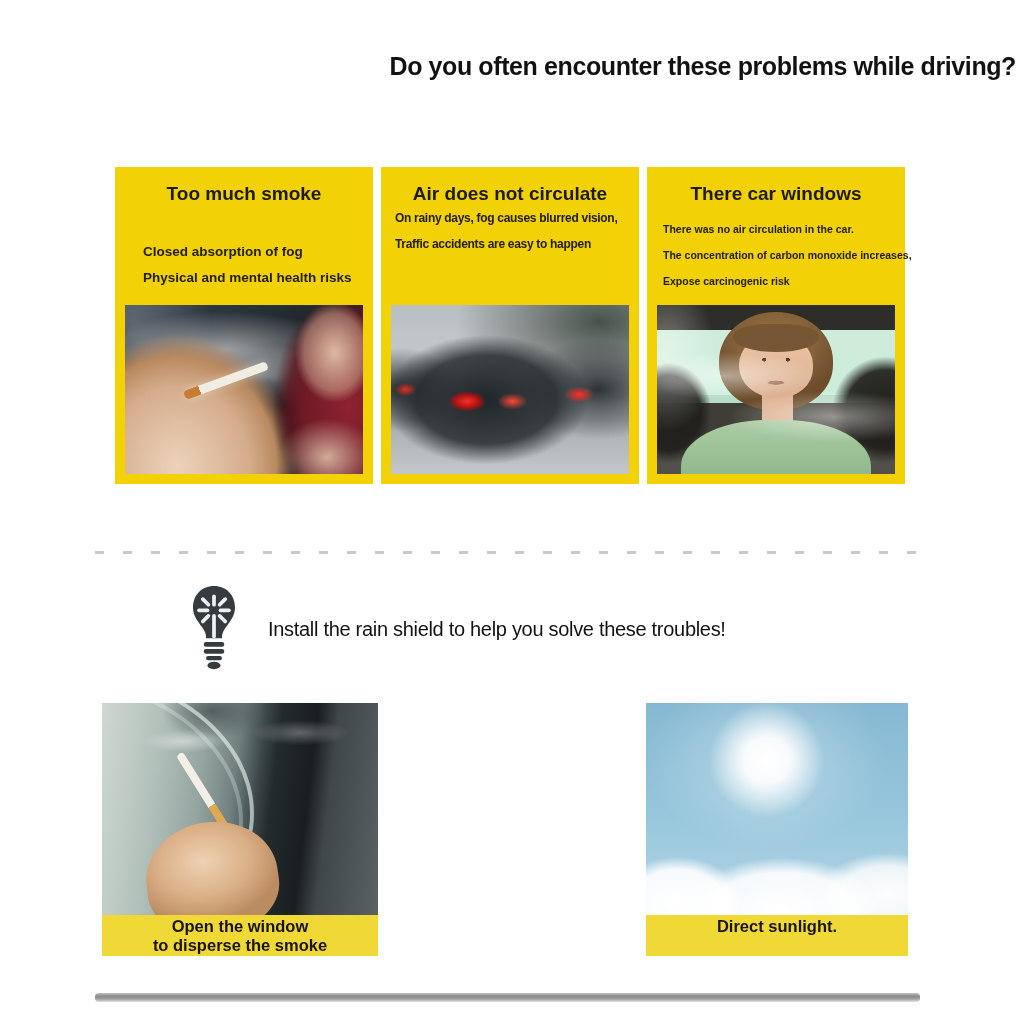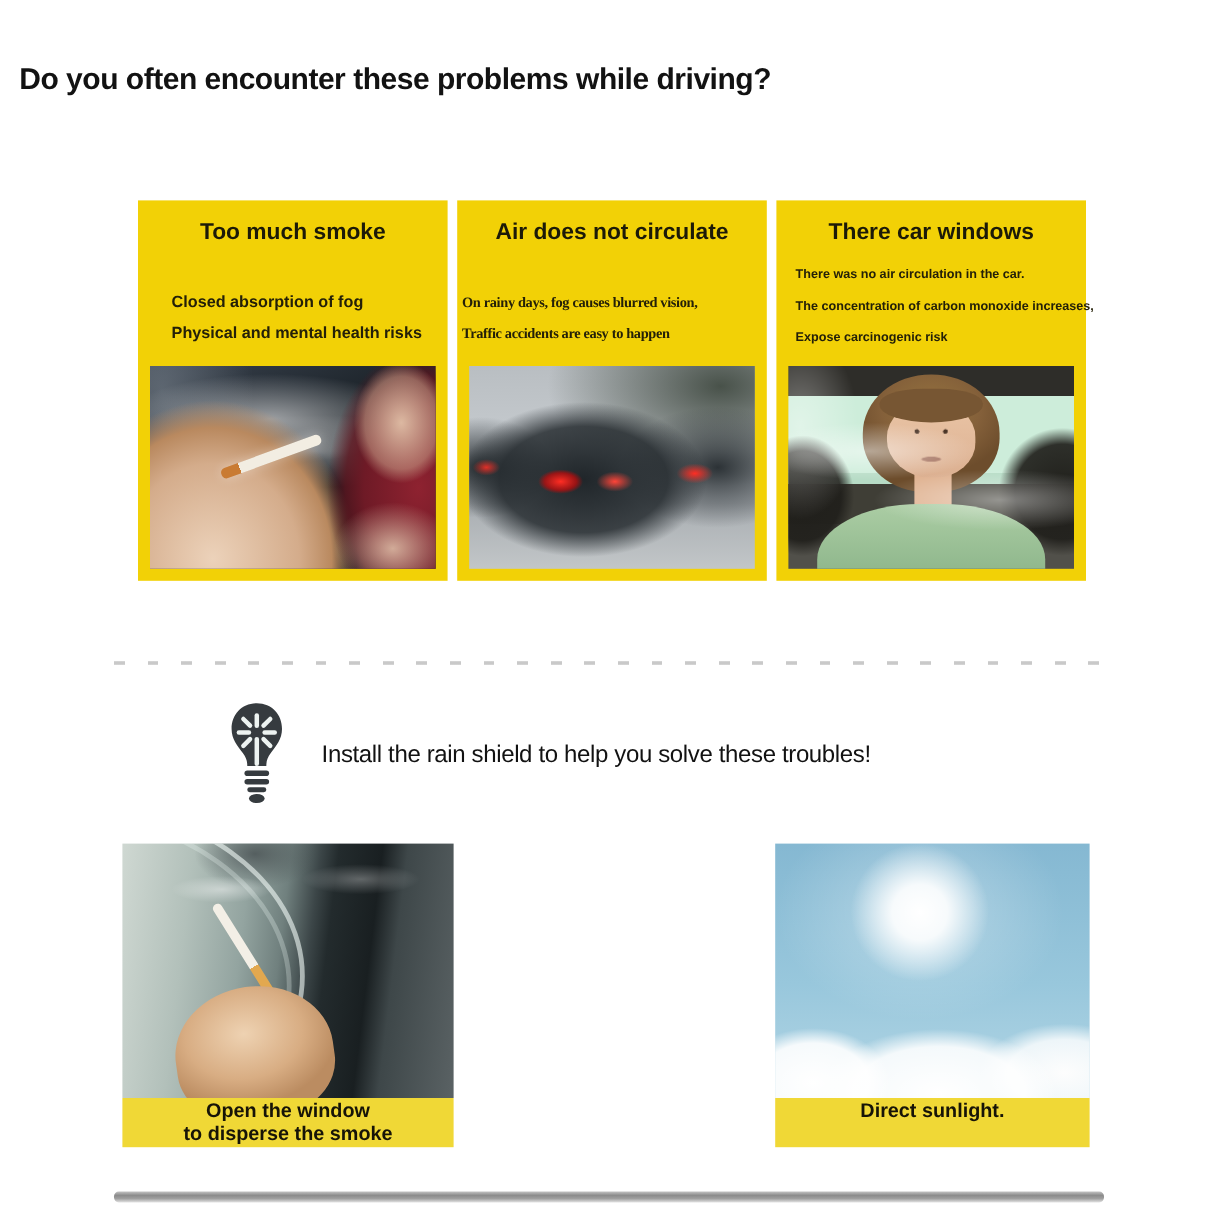--- a/index.html
+++ b/index.html
@@ -1,30 +1,30 @@
 <!DOCTYPE html>
 <html><head>
 <meta charset="utf-8">
 <style>
   * { margin:0; padding:0; box-sizing:border-box; }
   html,body { background:#ffffff; }
   body { font-family:"Liberation Sans", sans-serif; color:#1e1b10; }
   .canvas { position:relative; width:1016px; height:1016px; background:#ffffff; margin:0 auto; overflow:hidden; }
 
   
-  .page-title { position:absolute; top:52px; left:0; width:100%; text-align:left;
+  .page-title { position:absolute; top:52px; left:0; width:100%; text-align:right;
     font-size:25px; font-weight:bold; letter-spacing:-0.4px; color:#121212;padding-left:16px; }
 
   
   .card { position:absolute; top:167px; width:258px; height:317px; background:#F2D106; }
   .card.c1 { left:115px; } .card.c2 { left:381px; } .card.c3 { left:647px; }
   .card-heading { padding-top:16px; text-align:center; font-size:19px; font-weight:bold; color:#1c1a08; }
   .card-lines { font-weight:bold; color:#242008; }
   .c1 .card-lines { margin-top:34px; padding-left:28px; font-size:13.5px; line-height:26px; }
-  .c2 .card-lines { margin-top:34px; padding-left:4px; font-size:12px; letter-spacing:-0.3px; line-height:26px;font-family:Liberation Serif, serif; }
+  .c2 .card-lines { padding-left:14px; font-size:12px; letter-spacing:-0.3px; line-height:26px; }
   .c3 .card-lines { margin-top:11px; padding-left:16px;  font-size:10.5px; line-height:26px; }
   .card-line { display:block; white-space:nowrap; }
   .card-photo { position:absolute; left:10px; right:10px; top:138px; bottom:10px; overflow:hidden; }
 
   
   .ph-smoke { background:
     radial-gradient(55px 70px at 88% 28%, rgba(226,193,168,.95), rgba(210,175,148,.5) 55%, transparent 72%),
     radial-gradient(70px 55px at 85% 90%, rgba(226,196,172,.85), transparent 70%),
     radial-gradient(95px 145px at 94% 60%, #8e2230, #6e1a26 48%, rgba(96,22,32,.8) 64%, transparent 80%),
     radial-gradient(150px 165px at 22% 95%, #ecd2ba, #d4ac8b 48%, #b9895f 66%, transparent 80%),

